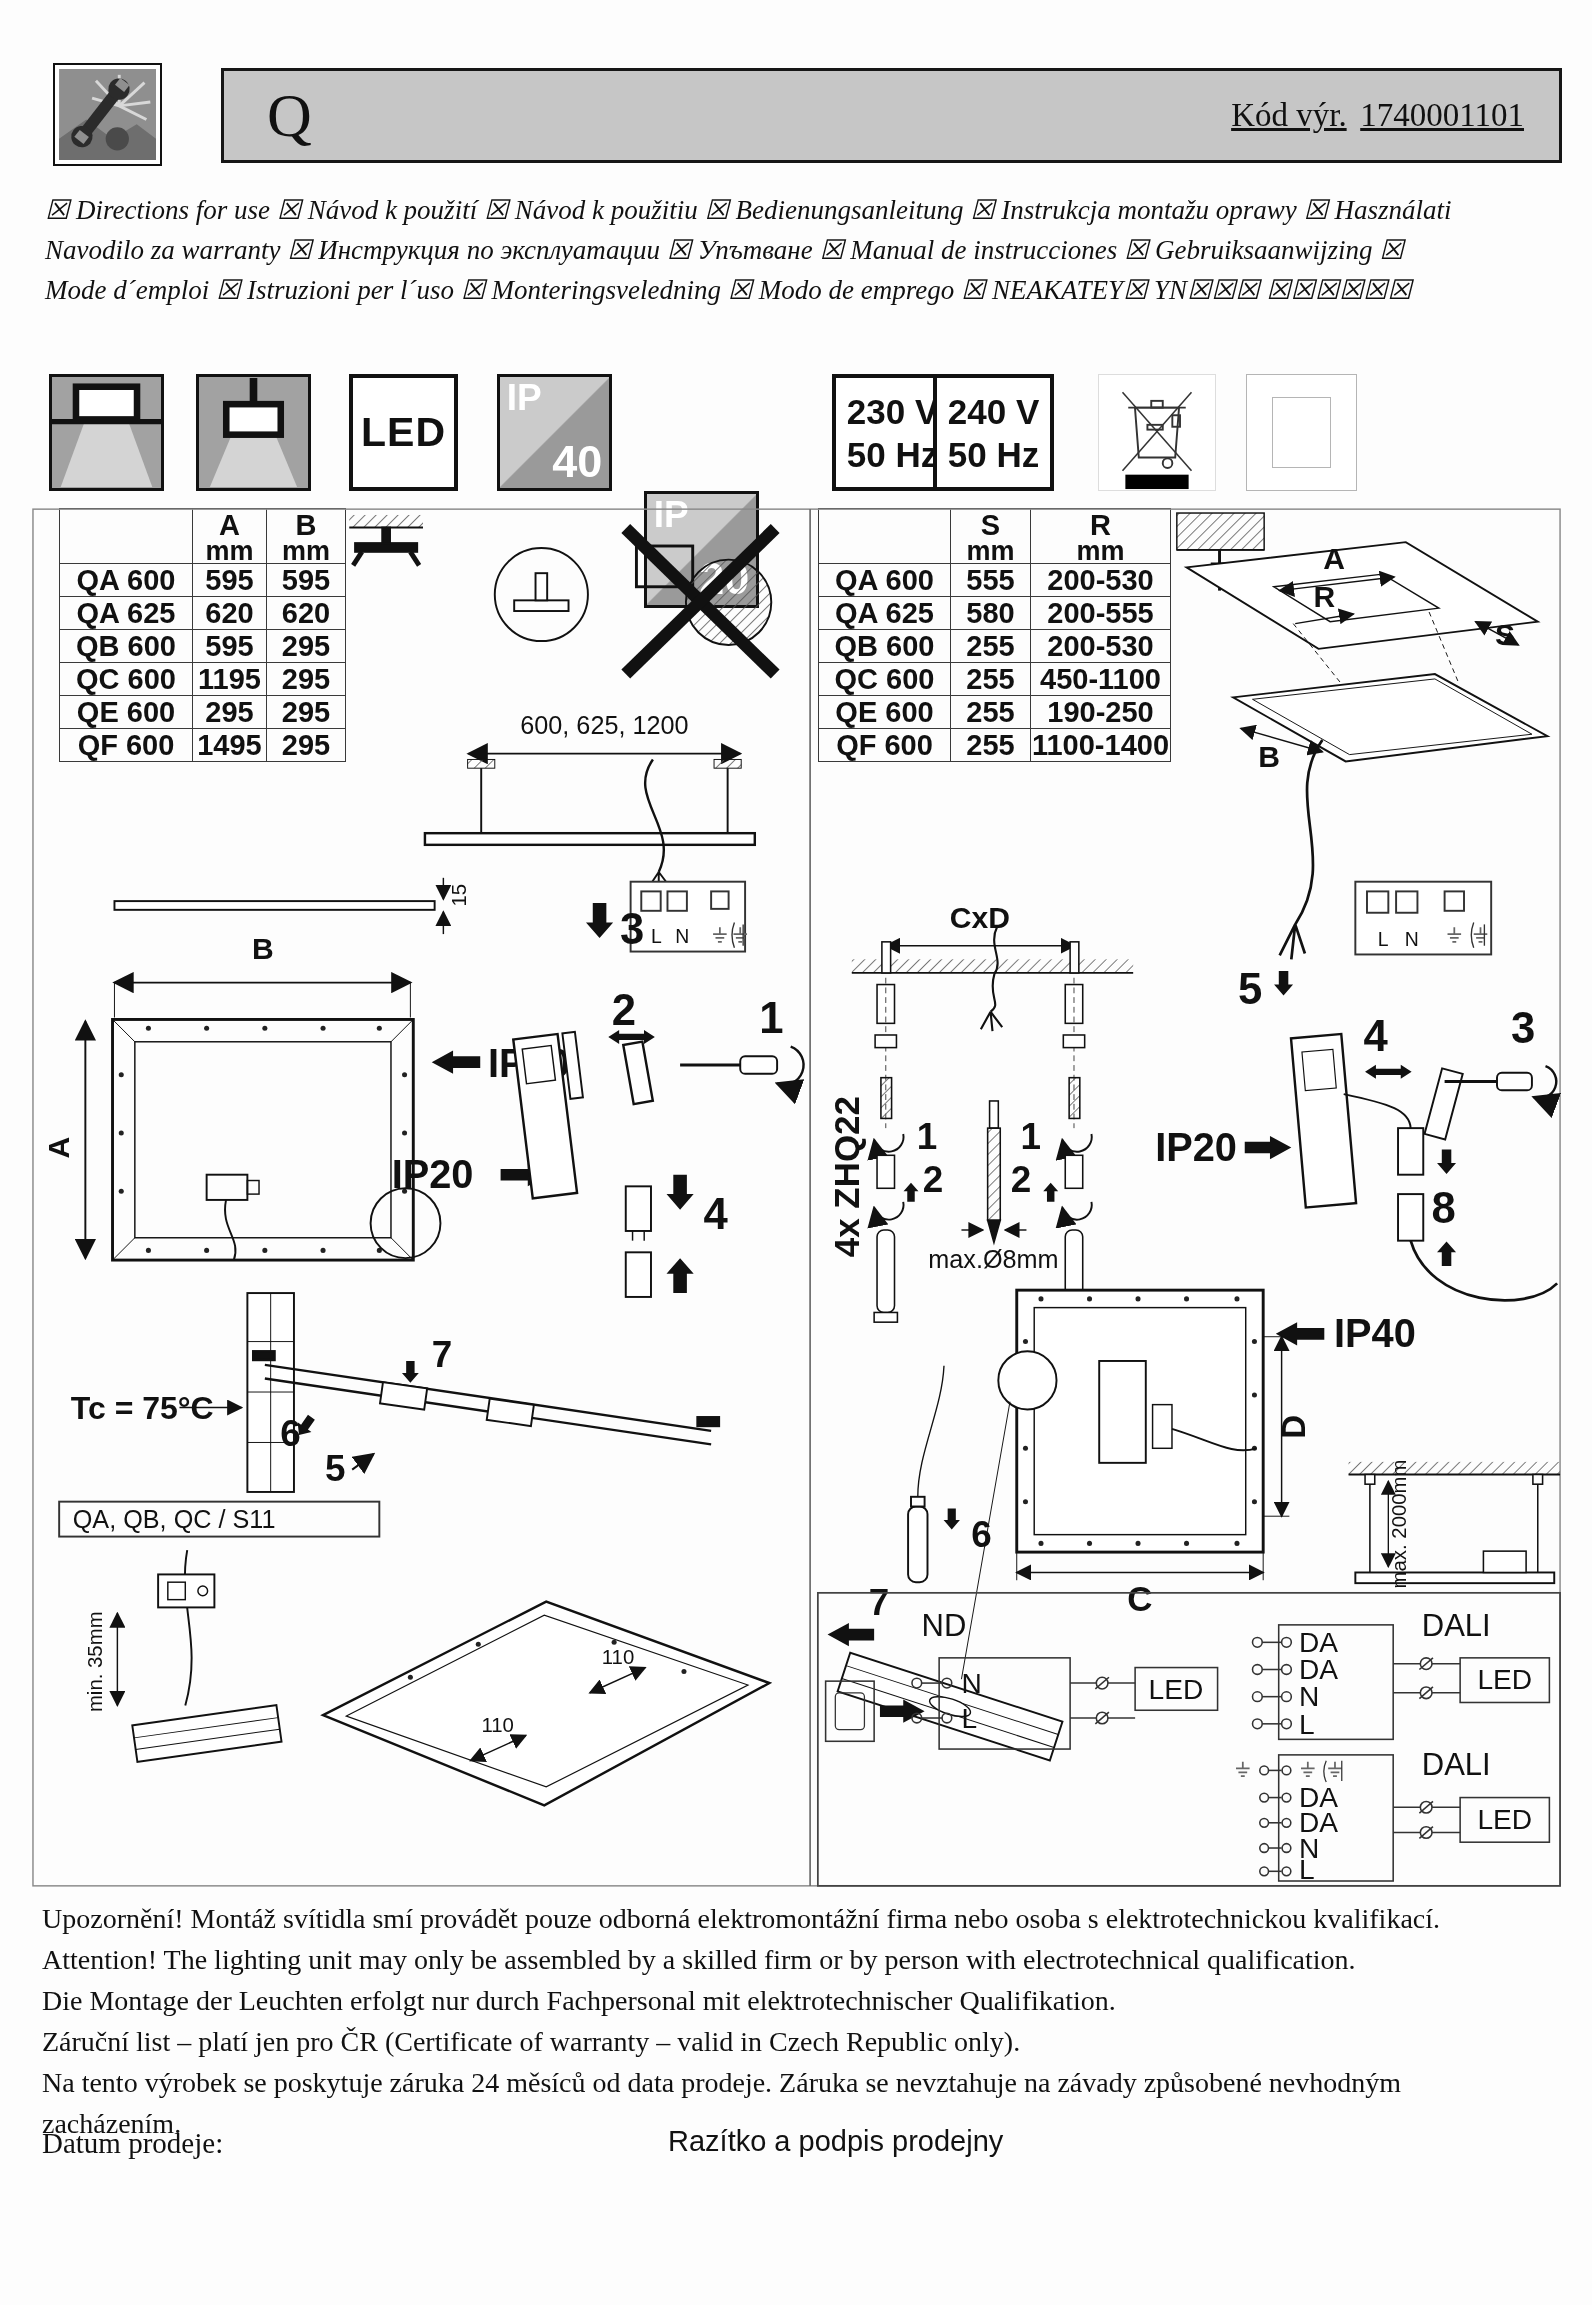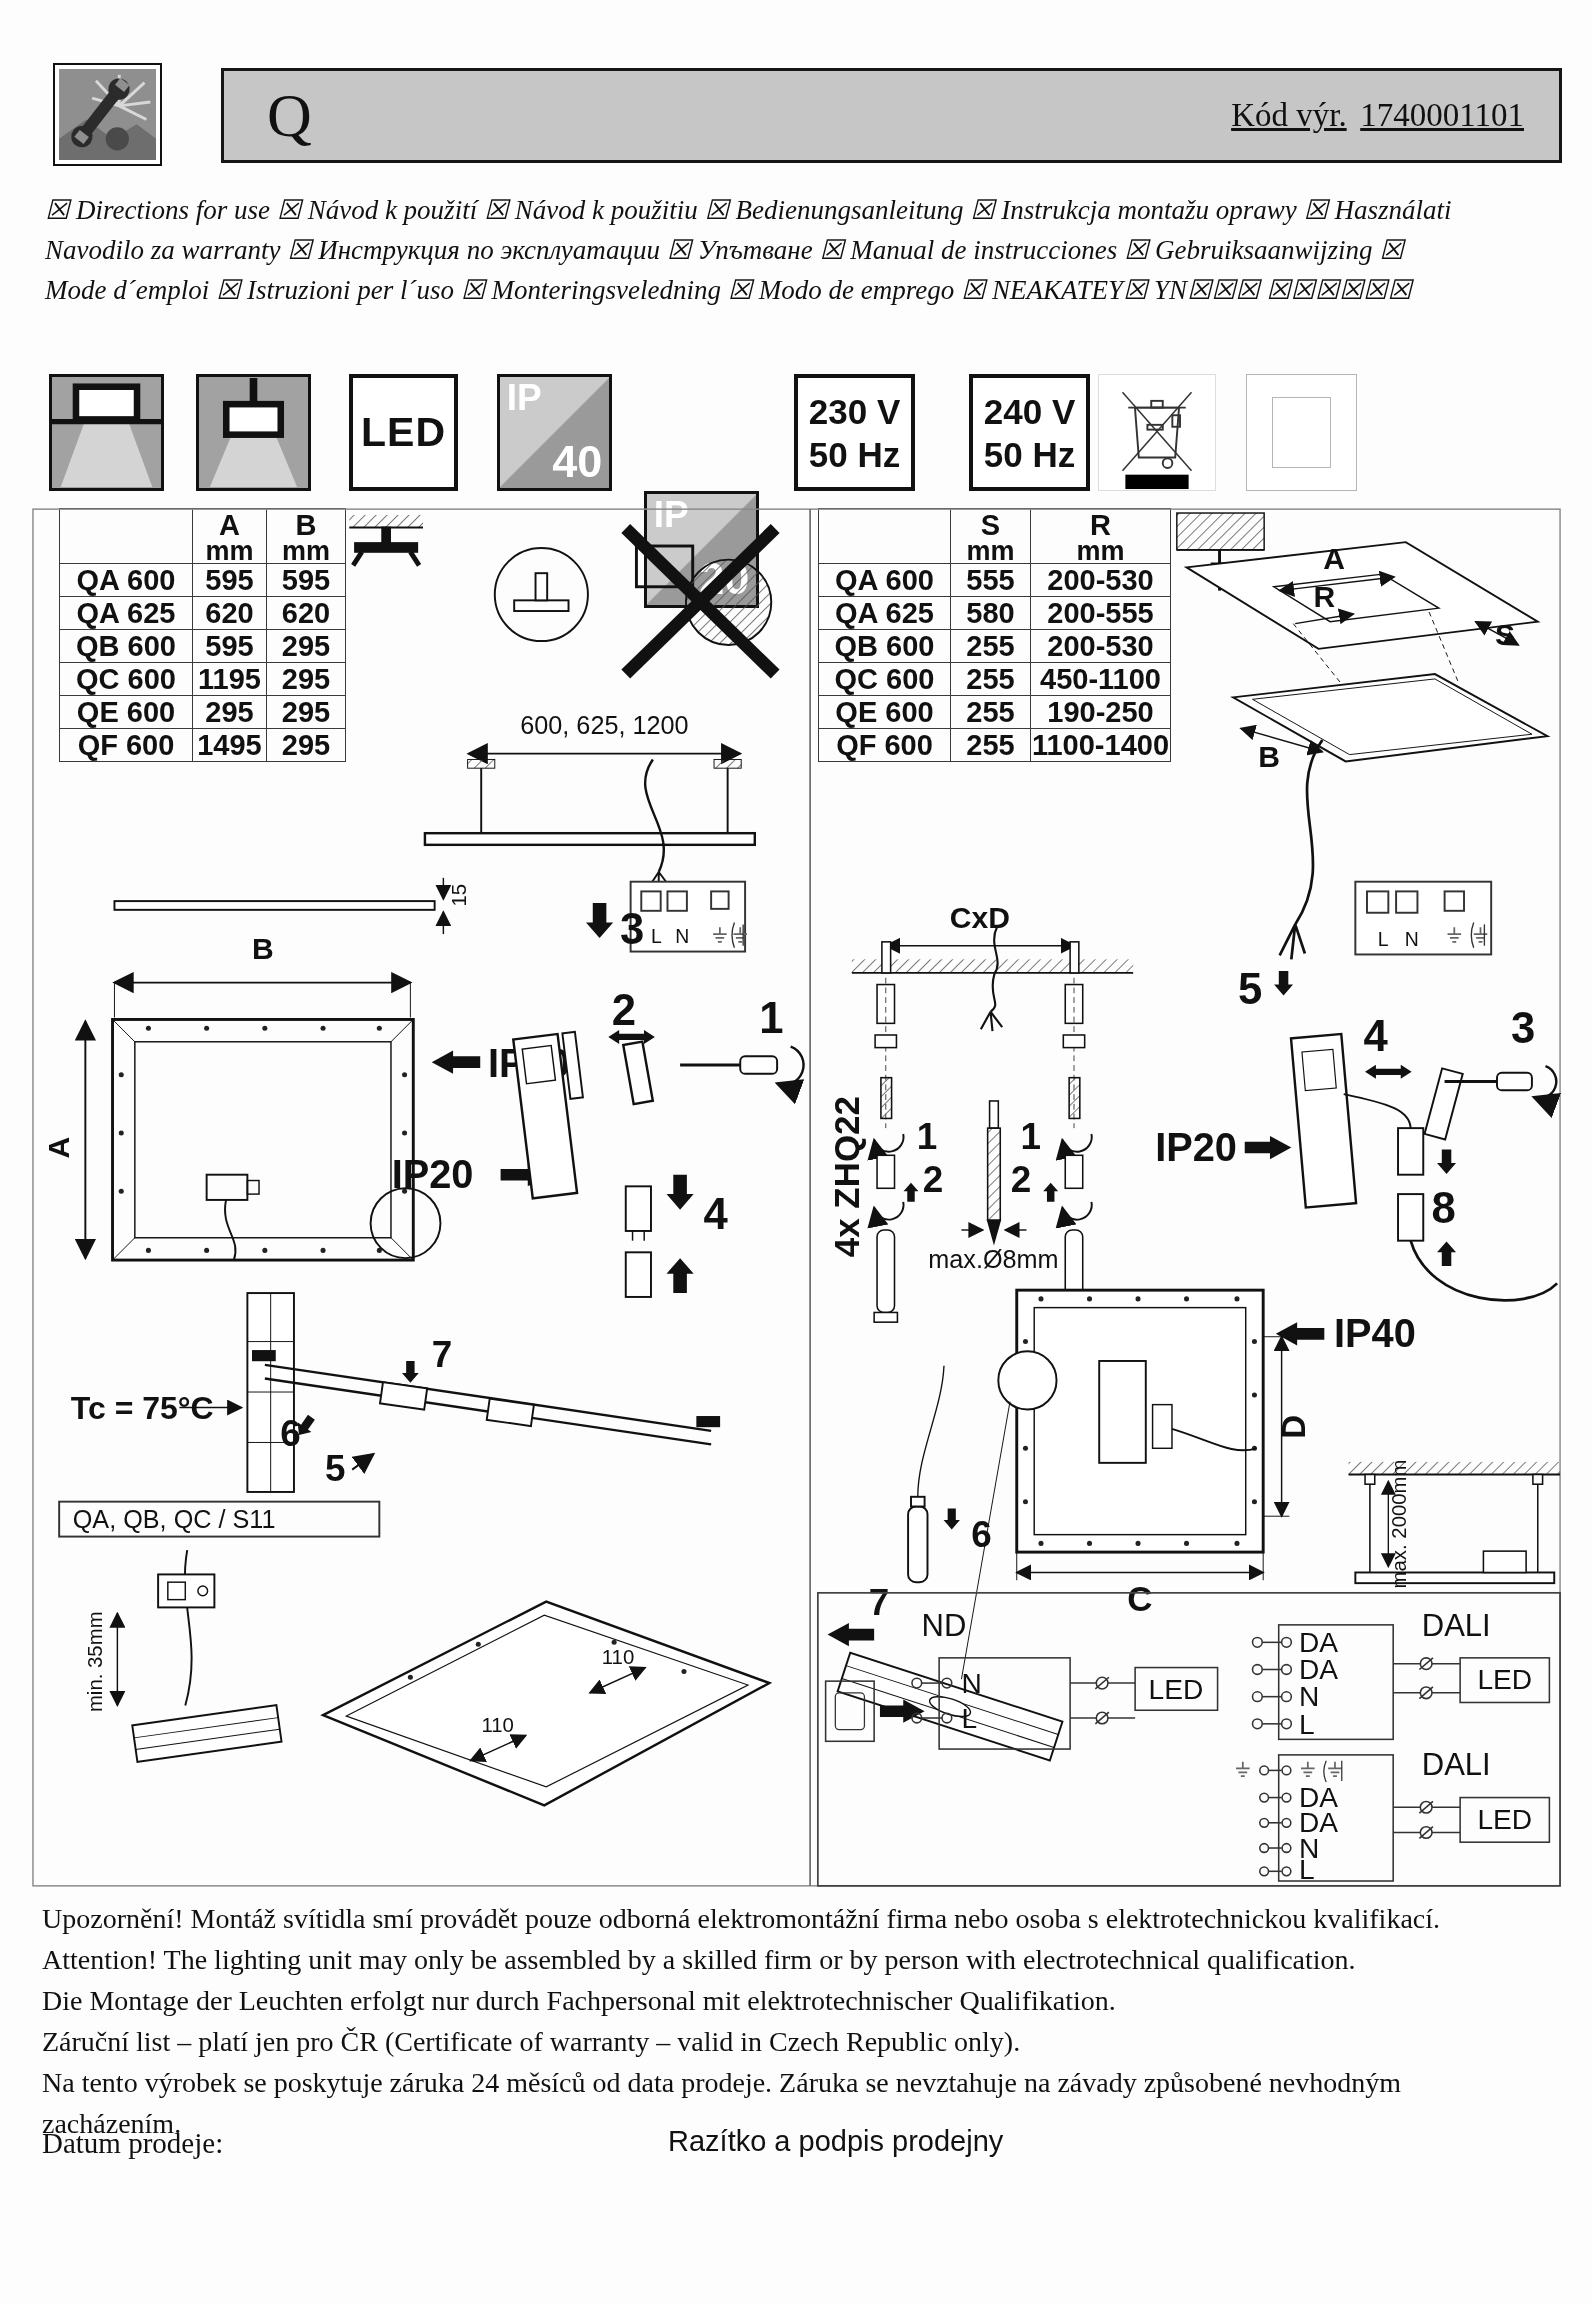--- a/index.html
+++ b/index.html
@@ -122,25 +122,25 @@
     <span>LED</span>
   </div>
   <div class="icon ipbadge" style="left:497px;">
     <span class="ip">IP</span>
     <span class="num">40</span>
   </div>
   <div class="icon ipbadge" style="left:644px;">
     <span class="ip">IP</span>
     <span class="num">20</span>
   </div>
-  <div class="icon vbadge" style="left:794px;align-items:center;">
+  <div class="icon vbadge" style="left:832px;align-items:center;">
     <span>230 V</span>
     <span>50 Hz</span>
   </div>
-  <div class="icon vbadge" style="left:969px;">
+  <div class="icon vbadge" style="left:933px;">
     <span>240 V</span>
     <span>50 Hz</span>
   </div>
   <div class="icon" id="icon-weee">
     <svg viewBox="0 0 100 120">
       <g fill="none" stroke="#333" stroke-width="2">
         <polygon points="27,34 73,34 69,86 31,86"></polygon>
         <line x1="20" y1="34" x2="80" y2="34"></line>
         <rect x="44" y="27" width="12" height="7"></rect>
         <rect x="66" y="42" width="8" height="12"></rect>

